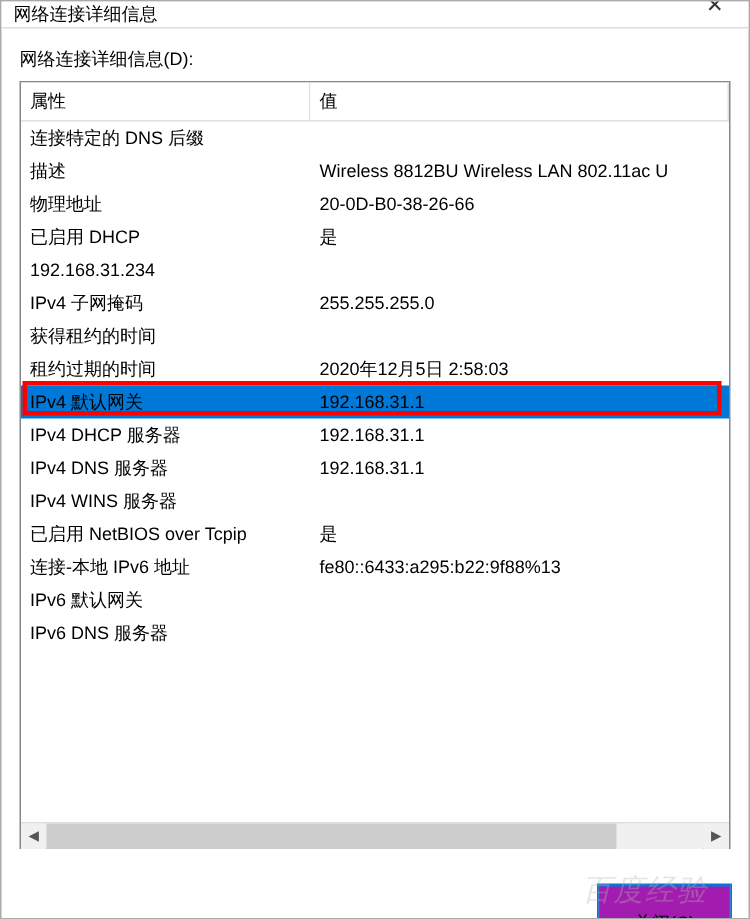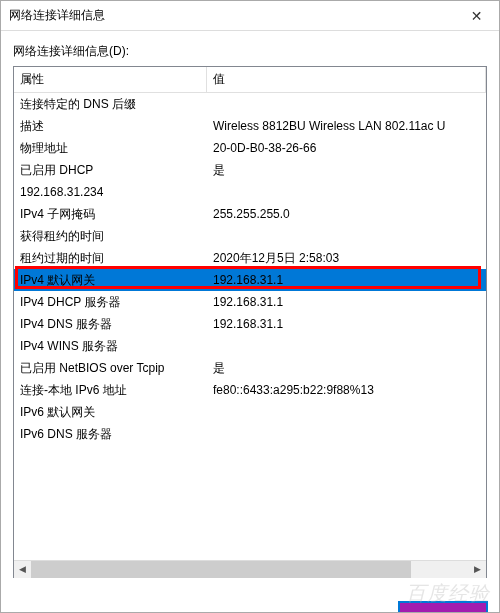--- a/index.html
+++ b/index.html
@@ -6,23 +6,23 @@
 body {
   font-family: "Microsoft YaHei", "Segoe UI", sans-serif;
   font-size: 12px;
   background: #fff;
   width: 500px;
   height: 613px;
   overflow: hidden;
   border: 1px solid #aaa;
 }
 .titlebar {
-  height: 30px;
-  display: flex;
-  align-items: center;
+  height: 18px;
+  display: flex;
+  align-items: flex-end;
   justify-content: space-between;
   padding-left: 8px;
   border-bottom: 1px solid #ddd;
   background: #fff;
 }
 .titlebar .title { font-size: 12px; }
 .titlebar .close {
   width: 45px;
   height: 30px;
   display: flex;
@@ -128,21 +128,21 @@
   height: 24px;
   font-size: 12px;
   font-family: inherit;
   background: #a21caf;
   border: 1px solid #0078d7;
   outline: 1px solid #0078d7;
   padding: 16px 12px;
 }
 .watermark {
   position: absolute;
-  right: 10px;
+  right: 28px;
   bottom: 6px;
   font-size: 20px;
   color: rgba(180,180,180,0.35);
   font-style: italic;
   letter-spacing: 1px;
   pointer-events: none;
 }
 </style>
 </head>
 <body>

